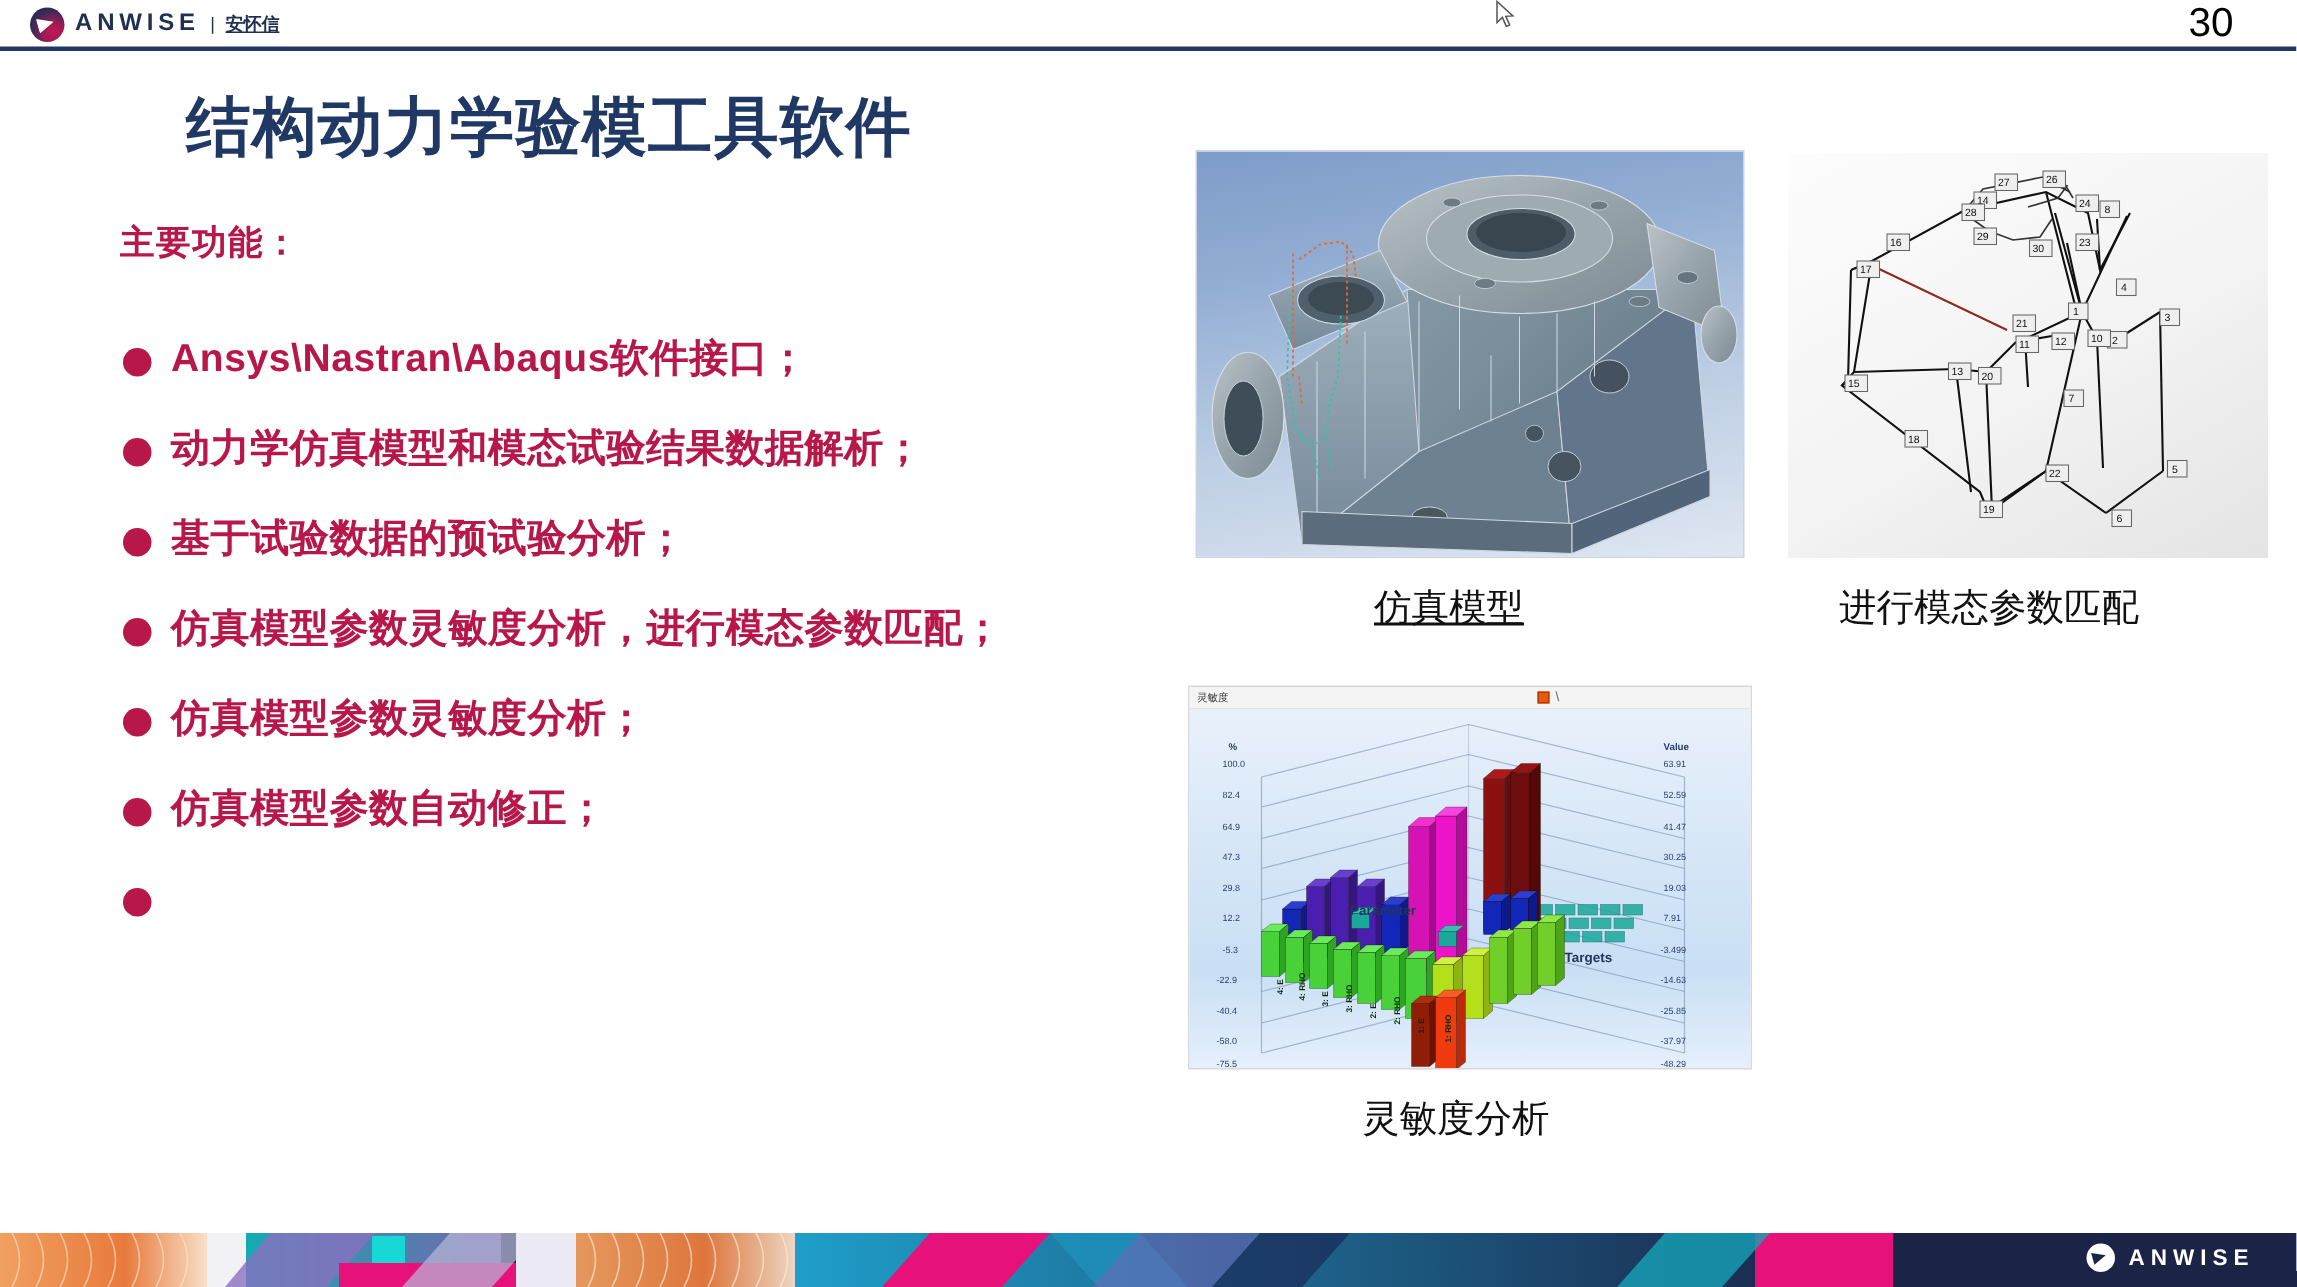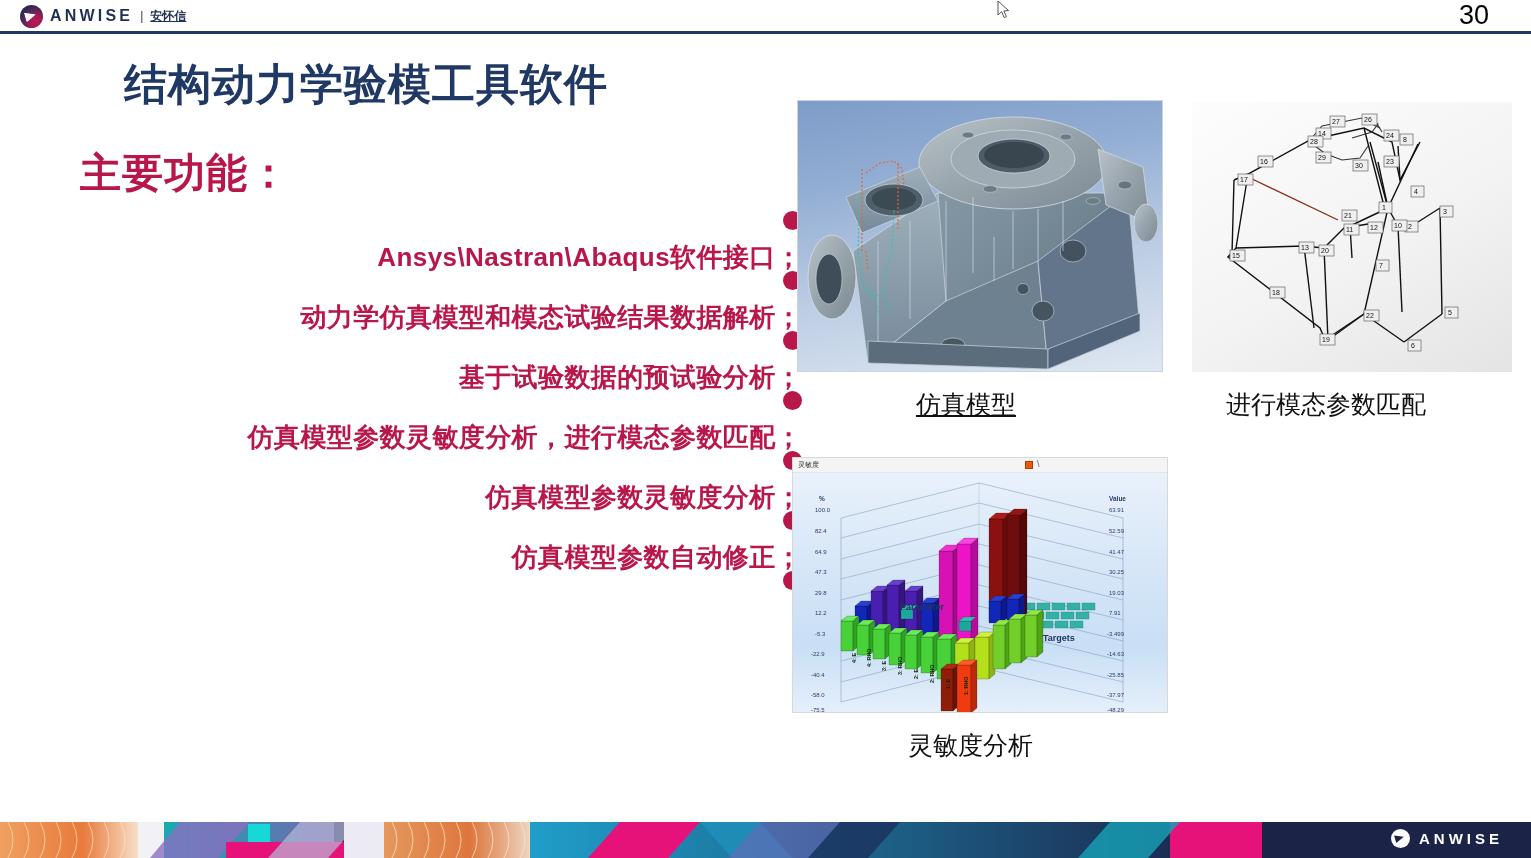--- a/index.html
+++ b/index.html
@@ -58,30 +58,29 @@
   }
 
   
   .slide-title {
     position: absolute; left: 80px; top: 56px;
     font-size: 43px; font-weight: bold; color: #1f3864;
     letter-spacing: 1px; white-space: nowrap; margin-left: 44px;
   }
   .subtitle {
     position: absolute; left: 80px; top: 146px;
-    font-size: 41px; font-weight: bold; color: #b8174a;
+    font-size: 23px; font-weight: bold; color: #b8174a;
     letter-spacing: 1px; white-space: nowrap;
   }
   .bullets {
     position: absolute; left: 82px; top: 208px; width: 720px;
   }
   .bullet {
-    display: flex; align-items: flex-end; gap: 13px;
+    display: flex; align-items: center; gap: 13px;
     height: 60px;
-    flex-direction: column;
   }
   .bullet-dot {
     width: 19px; height: 19px; border-radius: 50%;
     background: #b8174a; flex: 0 0 auto; position: relative; top: 3px;
   }
   .bullet-text {
     font-size: 26px; font-weight: bold; color: #b8174a;
     white-space: nowrap; letter-spacing: 0.4px;
   }
 

